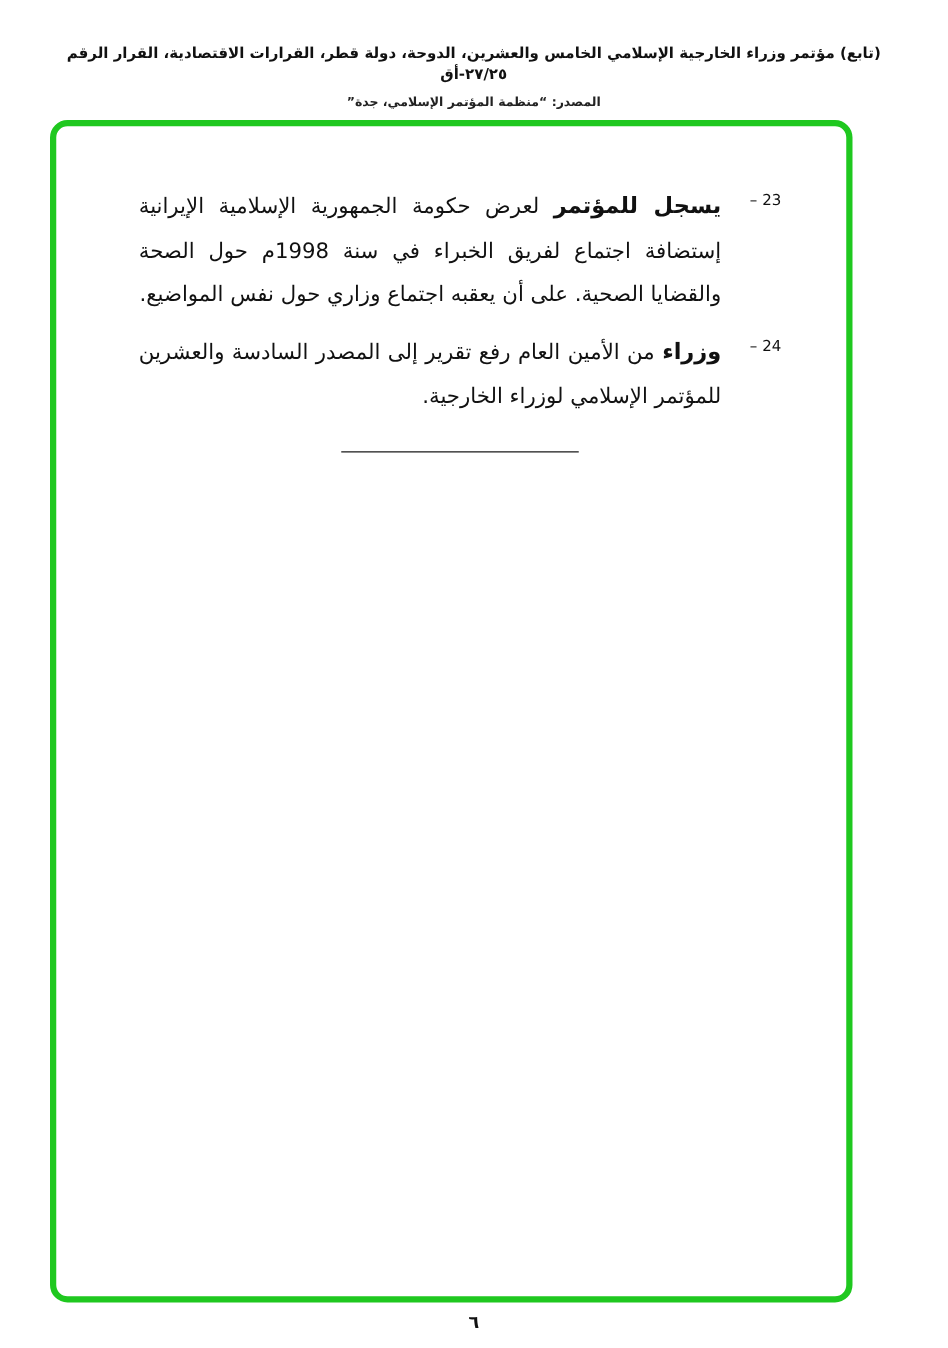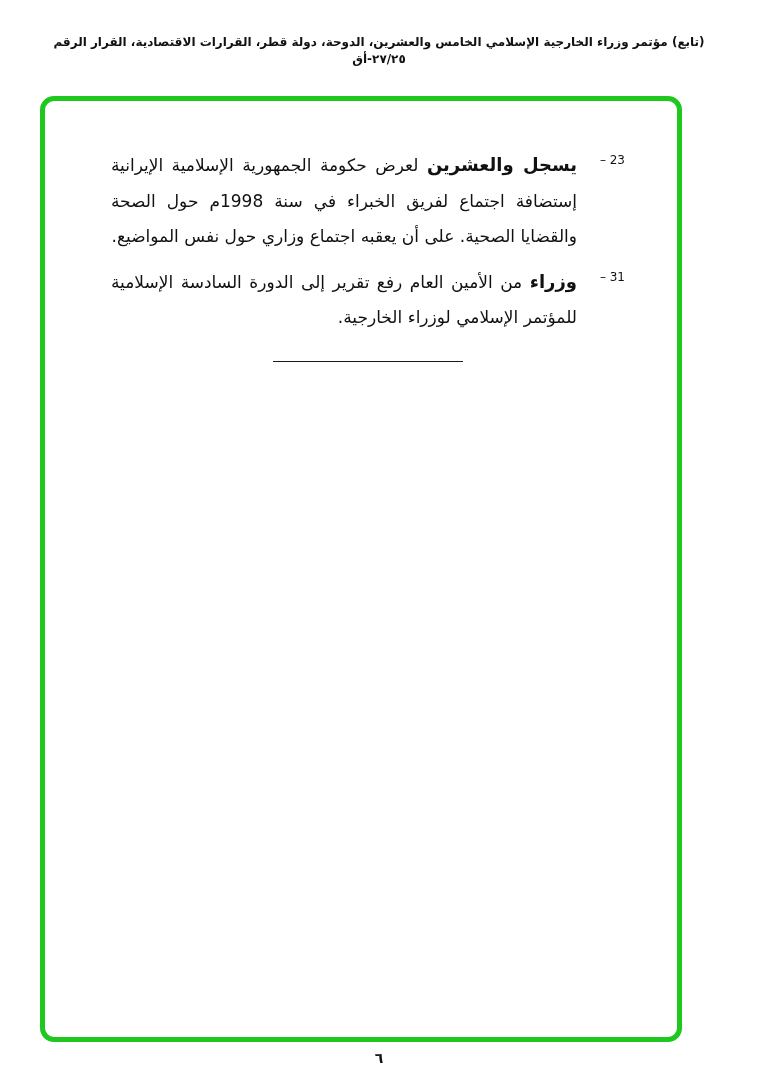--- a/index.html
+++ b/index.html
@@ -91,36 +91,37 @@
     font-size: 14px;
     font-weight: bold;
     color: #111111;
   }
 </style>
 </head>
 <body>
 
 <div class="page-header">
   <div class="header-line1">(تابع) مؤتمر وزراء الخارجية الإسلامي الخامس والعشرين، الدوحة، دولة قطر، القرارات الاقتصادية، القرار الرقم ٢٧/٢٥-أق</div>
+  <div class="header-line2">المصدر:  “منظمة المؤتمر الإسلامي، جدة”</div>
 </div>
 
 <div class="green-frame">
   <div class="doc-content">
 
     <div class="res-item">
       <div class="item-marker">23 –</div>
       <div class="item-body">
-        <span class="item-lead">يسجل والعشرين</span><span> لعرض حكومة الجمهورية الإسلامية الإيرانية إستضافة اجتماع لفريق الخبراء في سنة 1998م حول الصحة والقضايا الصحية. على أن يعقبه اجتماع وزاري حول نفس المواضيع.</span>
+        <span class="item-lead">يسجل للمؤتمر</span><span> لعرض حكومة الجمهورية الإسلامية الإيرانية إستضافة اجتماع لفريق الخبراء في سنة 1998م حول الصحة والقضايا الصحية. على أن يعقبه اجتماع وزاري حول نفس المواضيع.</span>
       </div>
     </div>
 
     <div class="res-item">
-      <div class="item-marker">31 –</div>
+      <div class="item-marker">24 –</div>
       <div class="item-body">
-        <span class="item-lead">وزراء</span><span> من الأمين العام رفع تقرير إلى الدورة السادسة الإسلامية للمؤتمر الإسلامي لوزراء الخارجية.</span>
+        <span class="item-lead">وزراء</span><span> من الأمين العام رفع تقرير إلى المصدر السادسة والعشرين للمؤتمر الإسلامي لوزراء الخارجية.</span>
       </div>
     </div>
 
     <div class="divider-line"></div>
 
   </div>
 </div>
 
 <div class="page-number">٦</div>
 

